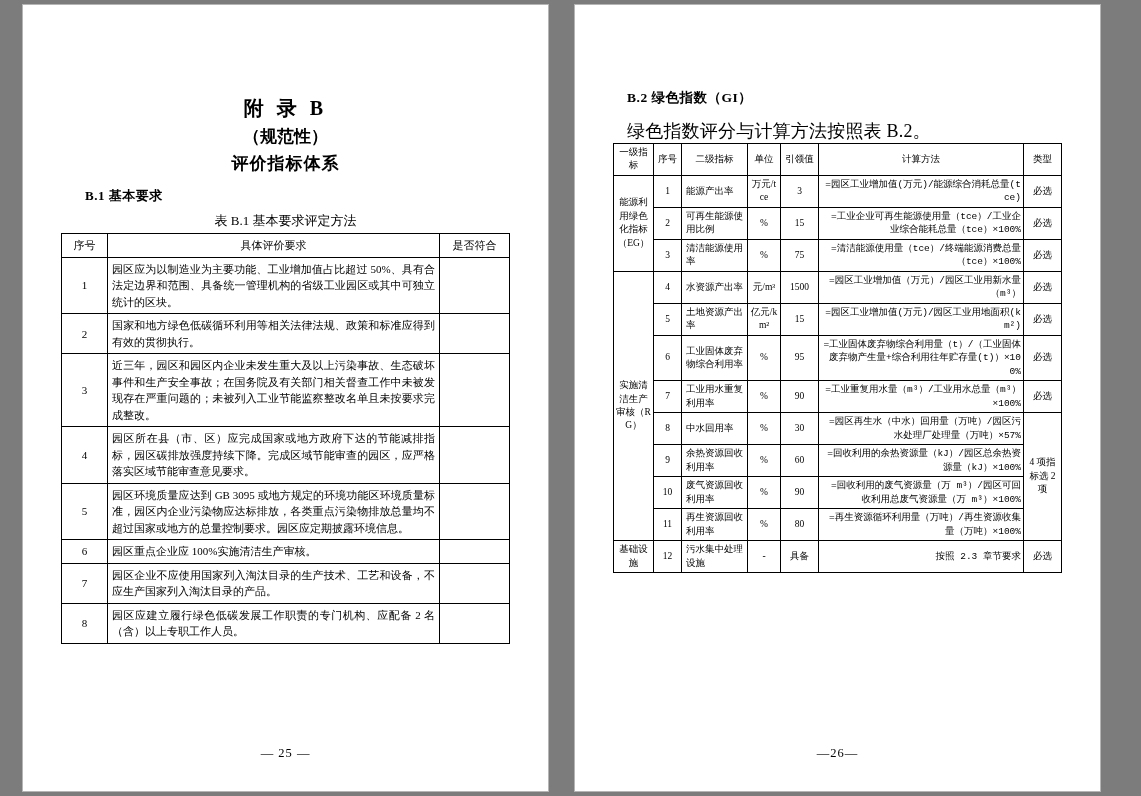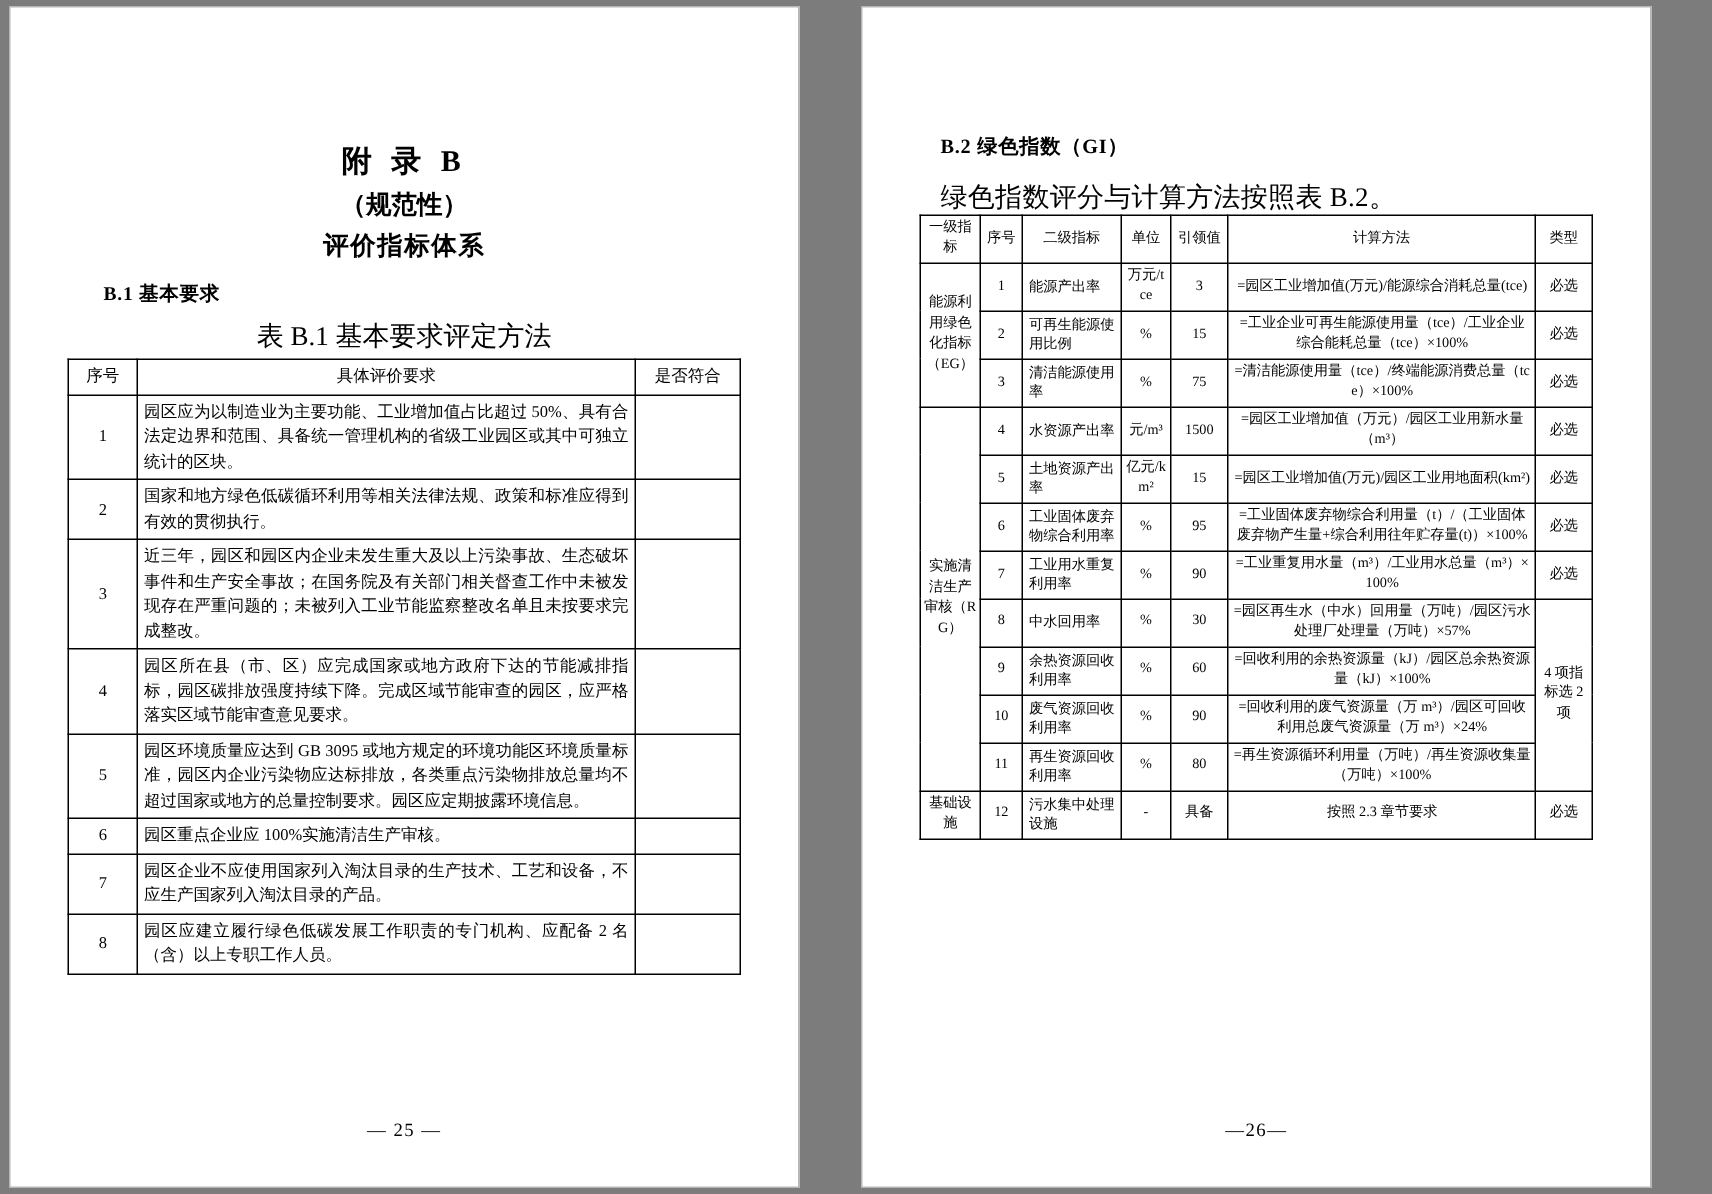--- a/index.html
+++ b/index.html
@@ -17,21 +17,21 @@
   }
   .page {
     position: absolute;
     top: 4px;
     background: #ffffff;
     width: 527px;
     height: 788px;
     box-sizing: border-box;
     border: 1px solid #b5b5b5;
   }
-  .page-left { left: 6px; }
+  .page-left { left: 22px; }
   .page-right { left: 574px; }
 
   .page-inner {
     position: absolute;
     left: 0; right: 0; top: 0; bottom: 0;
     padding: 26px 38px 0 38px;
     box-sizing: border-box;
   }
 
   
@@ -67,21 +67,21 @@
   .para {
     font-size: 12.5px;
     line-height: 1.85;
     text-align: justify;
     margin-top: 3px;
     text-indent: 25px;
     letter-spacing: 0.2px;
   }
   .tbl-caption {
     text-align: center;
-    font-size: 18px;
+    font-size: 13px;
     margin: 7px 0 3px 0;
   }
 
   table.doc {
     border-collapse: collapse;
     width: 100%;
     table-layout: fixed;
   }
   table.doc th, table.doc td {
     border: 1px solid #000;
@@ -142,22 +142,23 @@
     font-size: 9.5px;
     line-height: 1.42;
     padding: 2px 2px;
     vertical-align: middle;
     text-align: center;
     font-family: "Liberation Serif", "DejaVu Serif", serif;
     word-break: break-all;
   }
   table.gi th { font-weight: normal; }
   table.gi td.formula {
-    text-align: center;
+    text-align: right;
     padding-left: 3px;
+    font-family: Liberation Mono, monospace;
   }
   table.gi td.name {
     text-align: left;
     padding-left: 4px;
     font-family: Liberation Mono, monospace;
   }
 </style>
 </head>
 <body>
 
@@ -333,21 +334,21 @@
             <td class="name">余热资源回收利用率</td>
             <td>%</td>
             <td>60</td>
             <td class="formula">=回收利用的余热资源量（kJ）/园区总余热资源量（kJ）×100%</td>
           </tr>
           <tr>
             <td>10</td>
             <td class="name">废气资源回收利用率</td>
             <td>%</td>
             <td>90</td>
-            <td class="formula">=回收利用的废气资源量（万 m³）/园区可回收利用总废气资源量（万 m³）×24%</td>
+            <td class="formula">=回收利用的废气资源量（万 m³）/园区可回收利用总废气资源量（万 m³）×100%</td>
           </tr>
           <tr>
             <td>11</td>
             <td class="name">再生资源回收利用率</td>
             <td>%</td>
             <td>80</td>
             <td class="formula">=再生资源循环利用量（万吨）/再生资源收集量（万吨）×100%</td>
           </tr>
 
           <tr>

